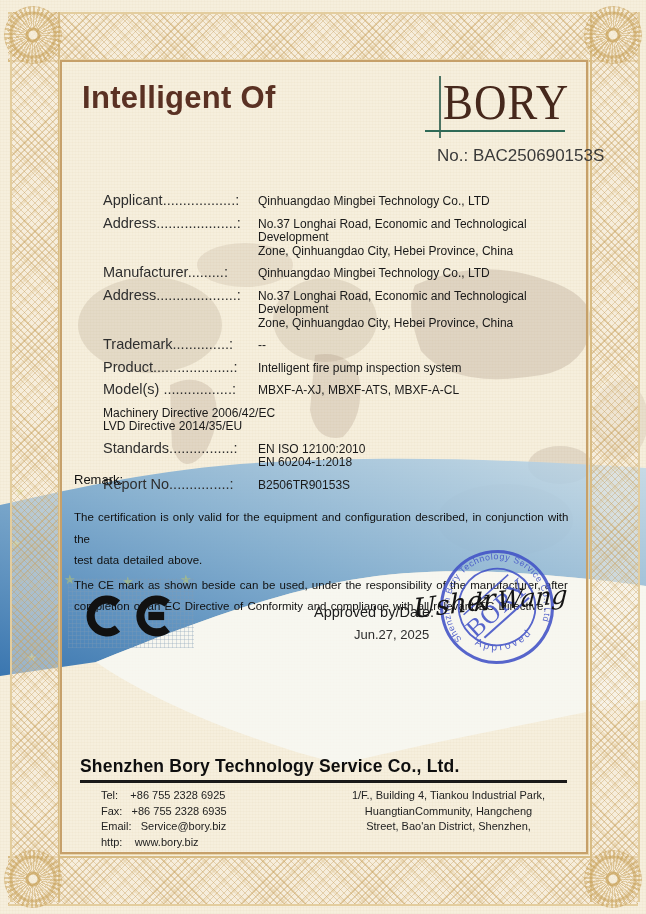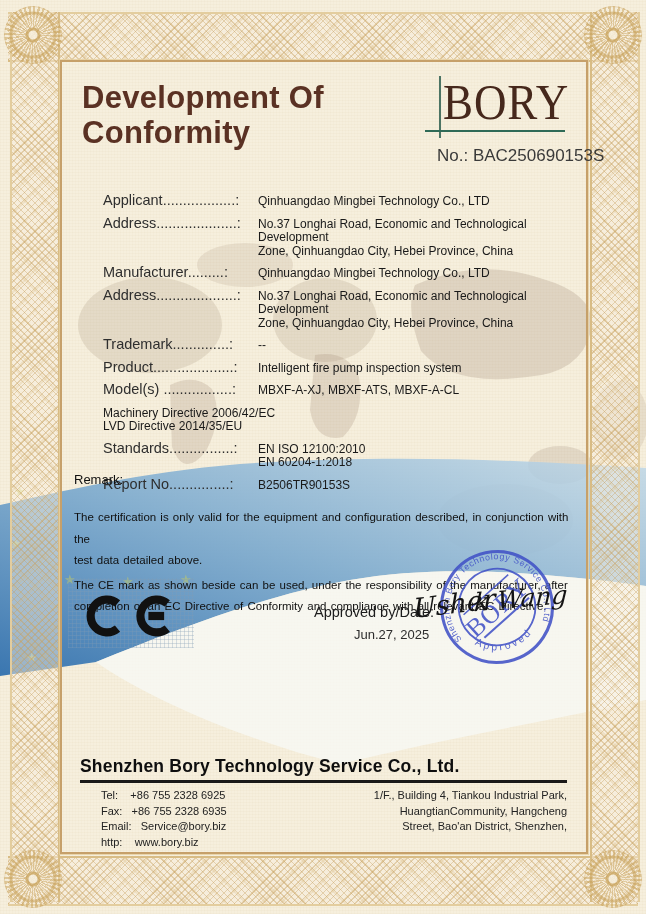--- a/index.html
+++ b/index.html
@@ -75,21 +75,21 @@
   .approve-date{position:absolute;z-index:5;left:354px;top:627px;font-size:13px;color:#2d2d2d;}
   .stamp{position:absolute;z-index:4;left:438px;top:548px;width:118px;height:118px;
     transform:rotate(-12deg);opacity:.88;}
   
   .footer-company{position:absolute;z-index:3;left:80px;top:756px;font-size:17.5px;
     font-weight:700;color:#0e0e0e;letter-spacing:.2px;}
   .footer-rule{position:absolute;z-index:3;left:80px;top:780px;width:487px;height:2.5px;background:#1a1a1a;}
   .footer-contact{position:absolute;z-index:3;left:80px;top:788px;font-size:11px;line-height:15.5px;color:#222;}
   .footer-contact div{white-space:pre;margin-left:21px;}
   .footer-address{position:absolute;z-index:3;left:330px;top:788px;width:237px;
-    text-align:right;font-size:11px;line-height:15.5px;color:#222;}
+    text-align:center;font-size:11px;line-height:15.5px;color:#222;}
 </style>
 </head>
 <body>
 
 <div class="page">
 
   <svg class="bg-svg" width="646" height="914" viewBox="0 0 646 914">
     <g fill="#a5907c">
       <ellipse cx="150" cy="325" rx="72" ry="48" opacity="0.22"></ellipse>
       <path d="M170,385 q25,-12 42,4 q12,28 -6,62 q-22,28 -34,-4 z" opacity="0.26"></path>
@@ -124,22 +124,21 @@
   <div class="band h bottom"></div>
   <div class="band v left"></div>
   <div class="band v right"></div>
   <div class="corner" style="left:4px;top:6px;"></div>
   <div class="corner" style="left:584px;top:6px;"></div>
   <div class="corner" style="left:4px;top:850px;"></div>
   <div class="corner" style="left:584px;top:850px;"></div>
   <div class="frame"></div>
 
   <div class="title">
-    <div>Development Of</div>
-    <div>Conformity</div>
+    <div>Intelligent Of</div>
   </div>
   <div class="logo">
     <span class="logo-vline"></span>
     <span class="logo-text">BORY</span>
     <span class="logo-hline"></span>
   </div>
   <div class="cert-no">No.: BAC250690153S</div>
 
   <div class="fields">
     <div class="field-row">

